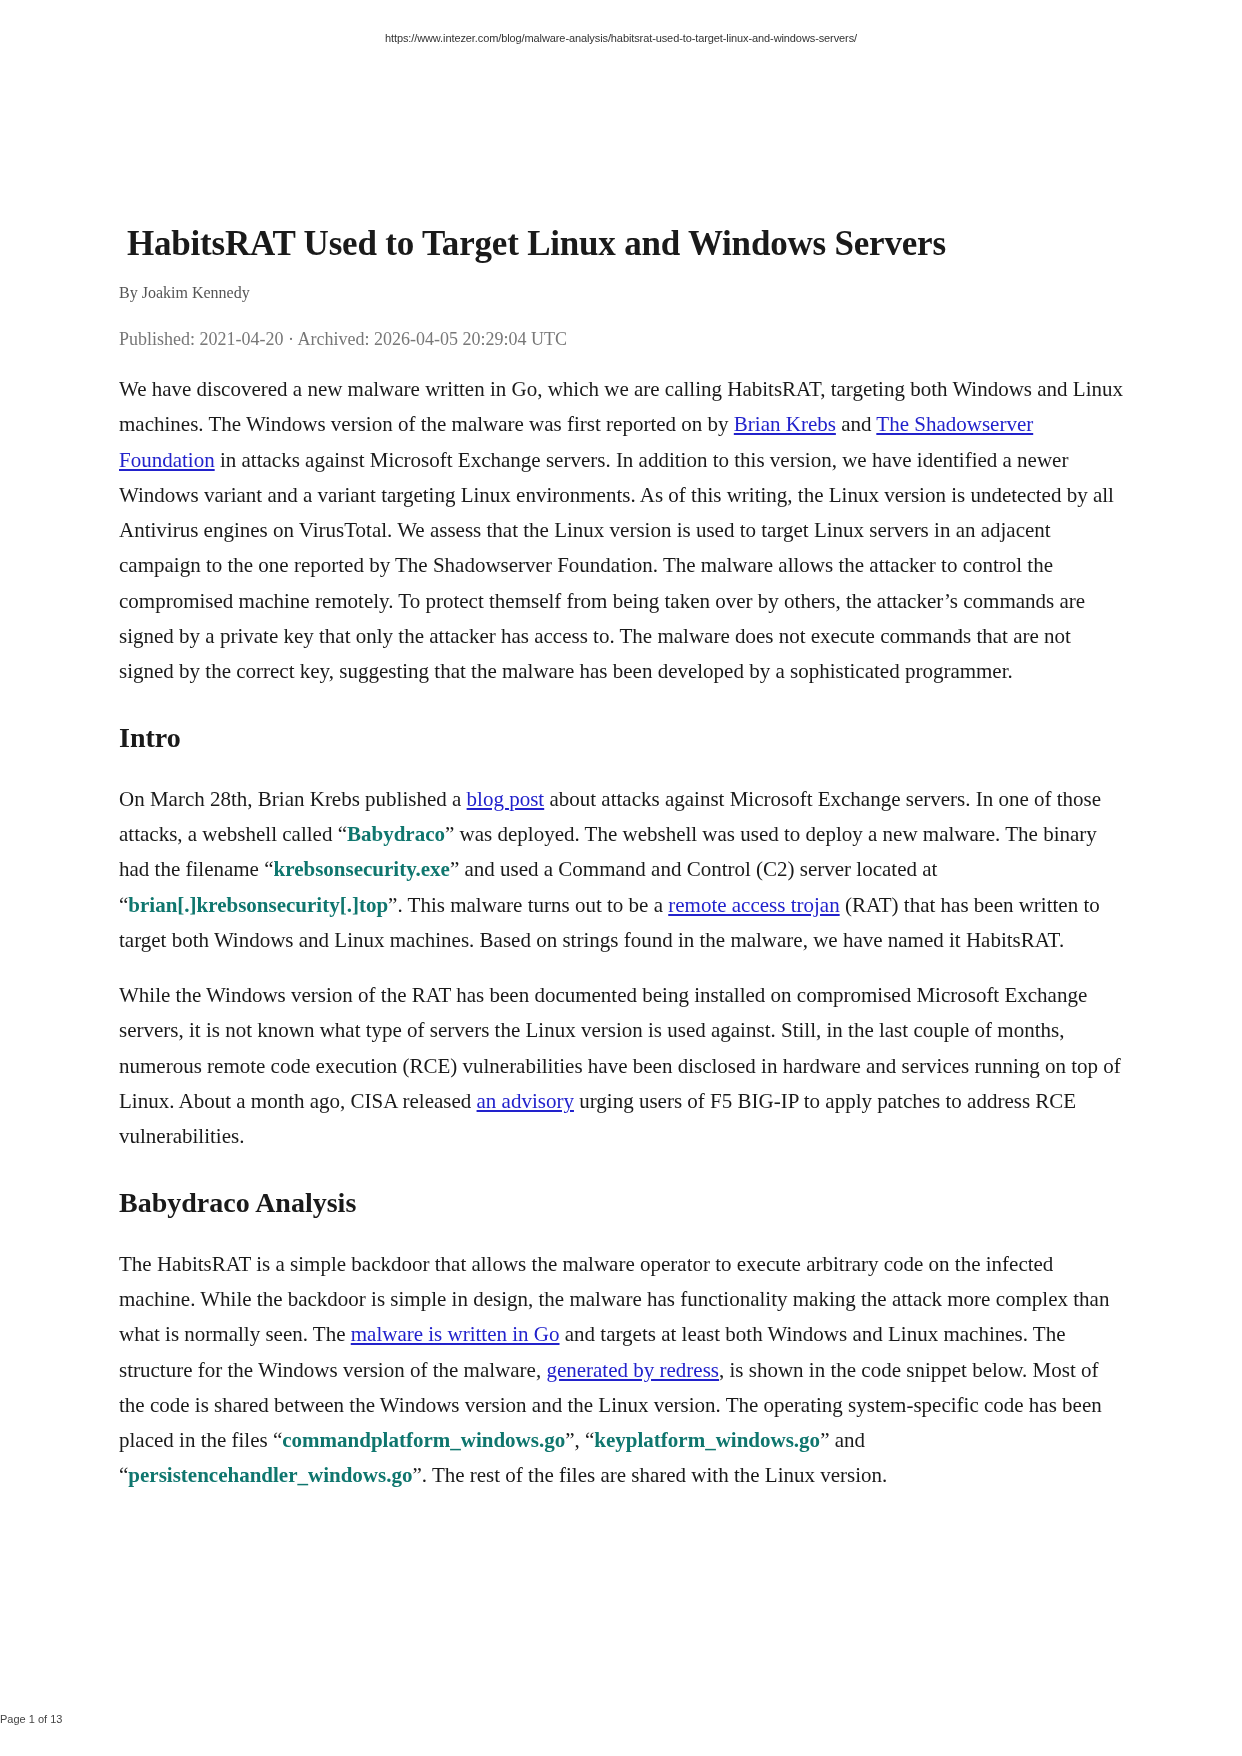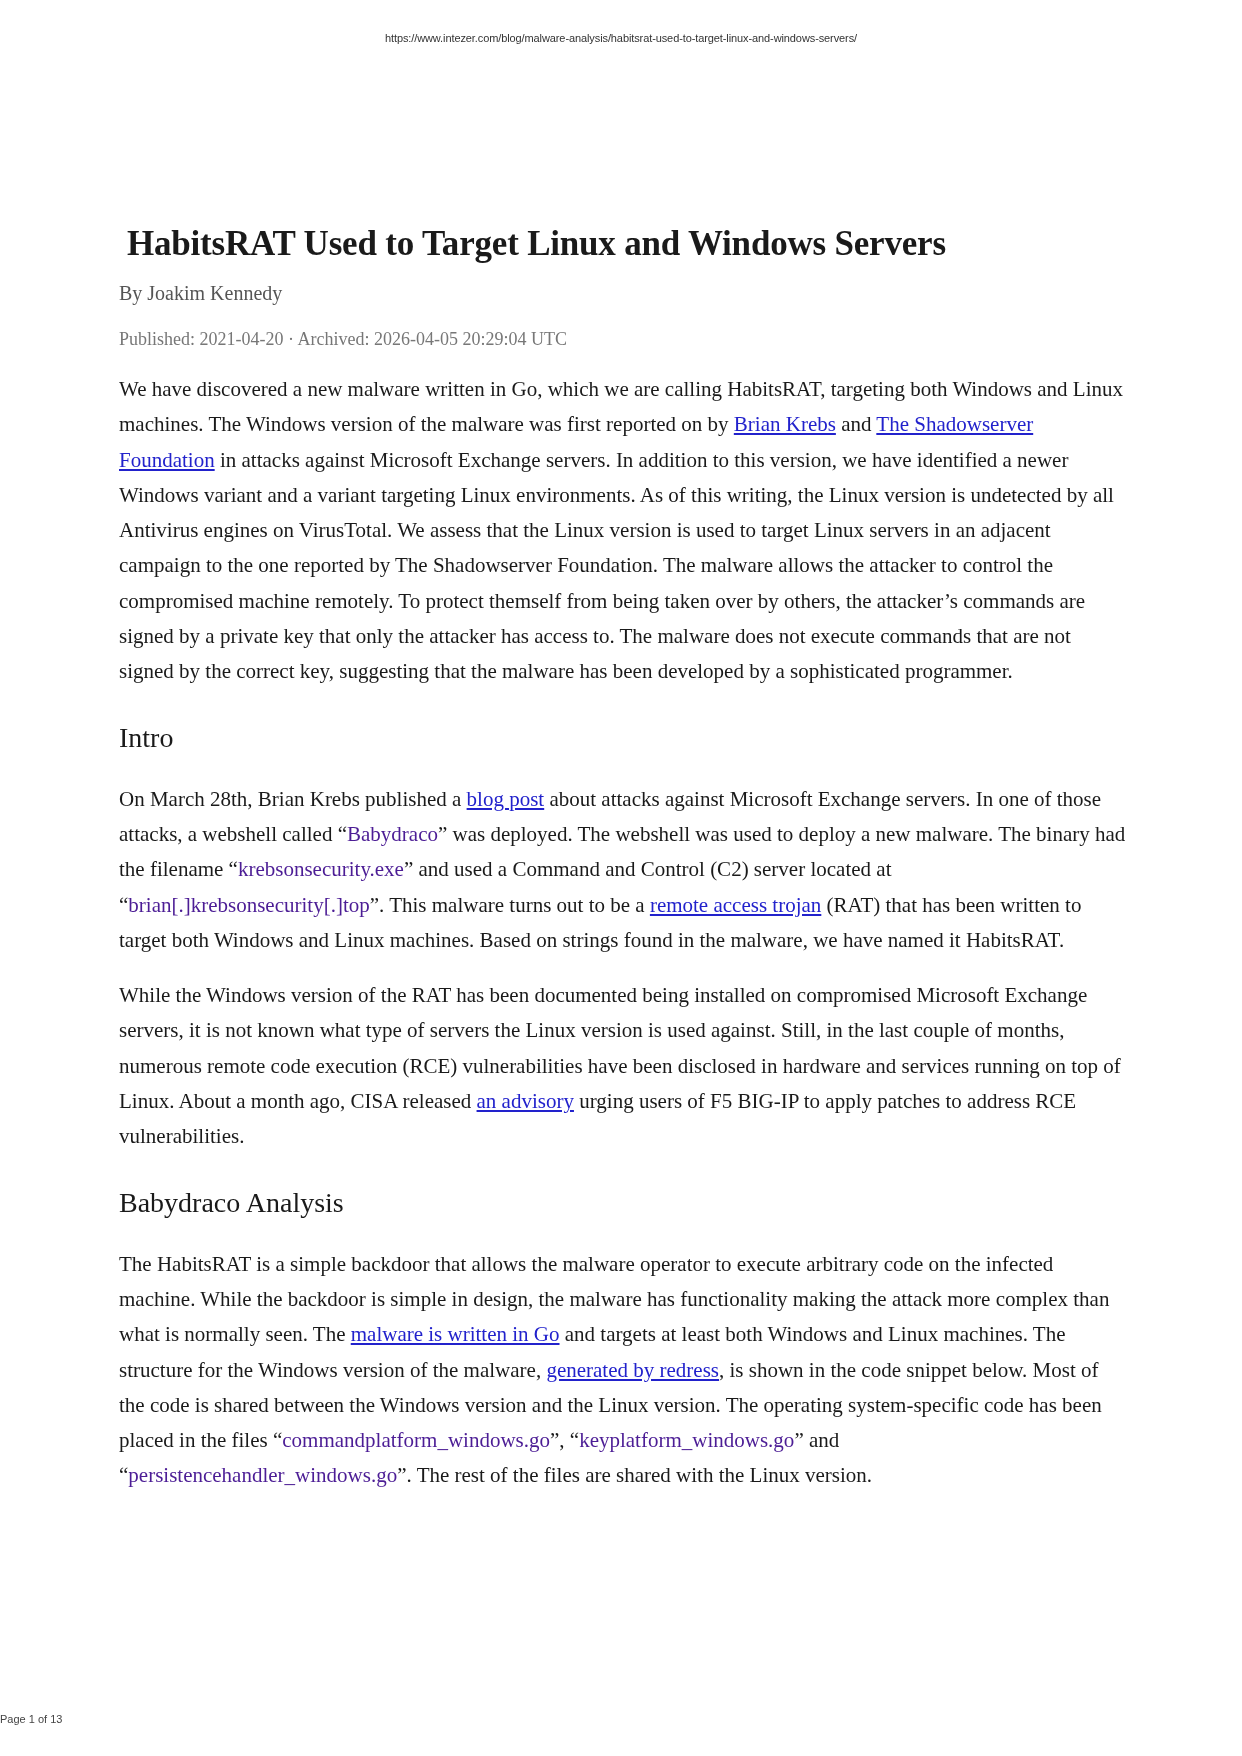--- a/index.html
+++ b/index.html
@@ -31,51 +31,51 @@
     h1.title {
       margin: 8px;
       font-size: 35px;
       font-weight: bold;
       line-height: 52px;
       color: #1a1a1a;
       letter-spacing: -0.2px;
     }
     .byline {
       margin-top: 6px;
-      font-size: 20px;
+      font-size: 16px;
       line-height: 30px;
       color: #555;
     }
     .meta {
       margin-top: 18px;
       font-size: 18px;
       line-height: 26px;
       color: #777;
     }
     p.para {
       margin: 20px 0 0 0;
       font-size: 21px;
       line-height: 35.3px;
       color: #1a1a1a;
     }
     h2.section {
       margin: 26px 0 0 0;
       font-size: 28px;
-      font-weight: normal;
+      font-weight: bold;
       line-height: 44px;
       color: #1a1a1a;
     }
     h2.section + p.para { margin-top: 22px; }
     a.link {
       color: #1a0dab;
       color: #2222cc;
       text-decoration: underline;
       text-underline-offset: 2px;
     }
-    b { font-weight: normal; color: #4c1d95; }
+    b { font-weight: bold; color: #0f766e; }
     .page-footer {
       position: absolute;
       top: 1713px;
       left: 0;
       width: 1242px;
       font-family: "Liberation Sans", "DejaVu Sans", sans-serif;
       font-size: 11px;
       color: #444;
     }
   </style>

